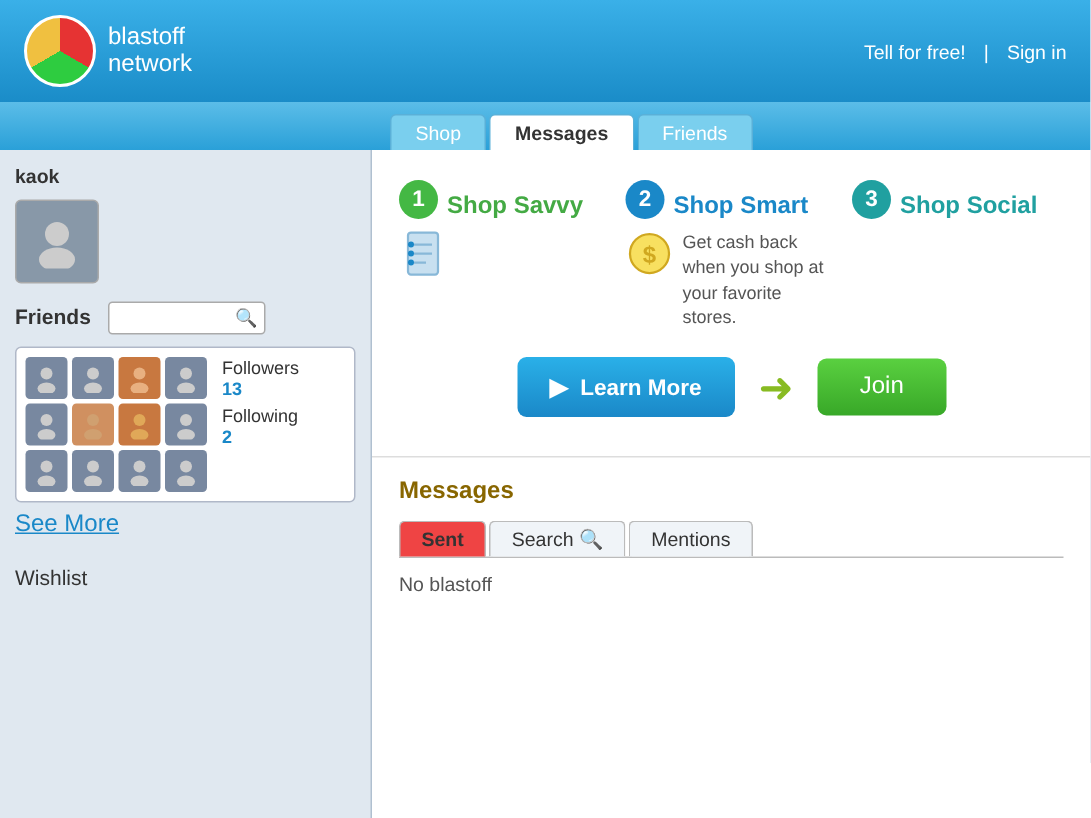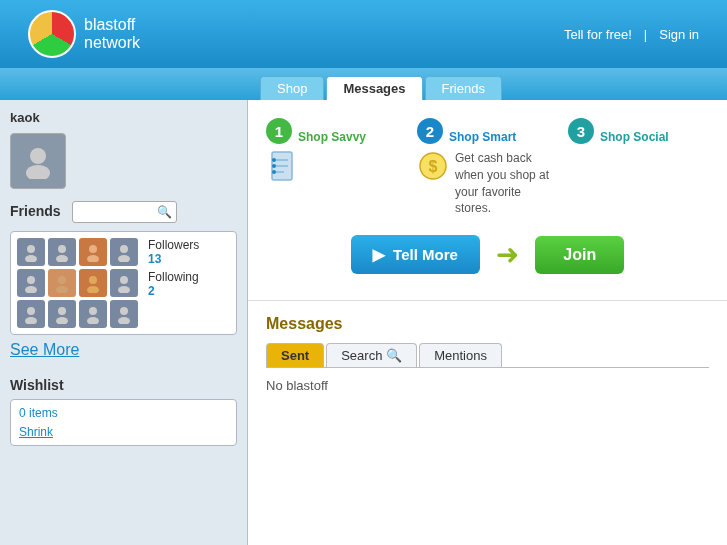--- a/index.html
+++ b/index.html
@@ -4,21 +4,21 @@
   <style>
     * { box-sizing: border-box; margin: 0; padding: 0; }
     body { font-family: Arial, sans-serif; font-size: 13px; background: #d0dce8; width: 727px; min-height: 545px; }
 
     
     #header {
       background: linear-gradient(to bottom, #3ab0e8 0%, #1a8cc8 100%);
       height: 68px;
       display: flex;
       align-items: center;
-      padding: 0 28px;
+      padding: 0 16px;
       justify-content: space-between;
     }
     #logo-area { display: flex; align-items: center; gap: 8px; }
     #logo-icon {
       width: 48px; height: 48px;
       border-radius: 50%;
       background: conic-gradient(#e63333 0deg 120deg, #2ecc40 120deg 240deg, #f0c040 240deg 360deg);
       border: 2px solid #fff;
       flex-shrink: 0;
     }
@@ -133,21 +133,21 @@
       font-size: 12px;
       margin-left: 4px;
     }
     .ff-item { }
     .ff-label { font-weight: normal; color: #333; }
     .ff-count { color: #1a88c8; font-weight: bold; }
 
     #see-more { color: #1a88c8; font-size: 16px; cursor: pointer; margin-top: 6px; display: block; }
 
     #wishlist-section { margin-top: 18px; }
-    #wishlist-title { font-weight: bold; font-size: 14px; color: #333; margin-bottom: 6px; }
+    #wishlist-title { font-weight: normal; font-size: 14px; color: #333; margin-bottom: 6px; }
     #wishlist-box {
       background: #fff;
       border: 1px solid #b0b8c8;
       border-radius: 4px;
       padding: 6px 8px;
     }
     #wishlist-items { color: #1a88c8; font-size: 12px; margin-bottom: 4px; }
     #wishlist-shrink { color: #1a88c8; font-size: 12px; cursor: pointer; }
 
     
@@ -173,21 +173,21 @@
       width: 26px; height: 26px;
       border-radius: 50%;
       display: flex; align-items: center; justify-content: center;
       font-size: 15px; font-weight: bold;
       color: #fff;
       flex-shrink: 0;
     }
     .step-num-icon.green { background: #44b844; }
     .step-num-icon.blue { background: #1a88c8; }
     .step-num-icon.teal { background: #20a0a0; }
-    .step-title { font-size: 12px; font-weight: bold; margin-top: 11px; }
+    .step-title { font-size: 16px; font-weight: bold; margin-top: 11px; }
     .step-title.green { color: #44aa44; }
     .step-title.blue { color: #1a88c8; }
     .step-title.teal { color: #20a0a0; }
     .step-body { display: flex; align-items: flex-start; gap: 6px; margin-top: 6px; }
     .step-icon-img {
       width: 32px; height: 32px;
       flex-shrink: 0;
       display: flex; align-items: center; justify-content: center;
     }
     .step-desc { font-size: 12px; color: #555; line-height: 1.4; }
@@ -211,21 +211,21 @@
       display: flex; align-items: center; gap: 8px;
     }
     #play-icon { font-size: 16px; }
     #join-btn {
       background: linear-gradient(to bottom, #5ad040, #38a828);
       color: #fff;
       border: none;
       border-radius: 6px;
       padding: 10px 28px;
       font-size: 16px;
-      font-weight: bold;
+      font-weight: normal;
       cursor: pointer;
     }
     #arrow-img {
       font-size: 28px;
       color: #88bb22;
     }
 
     
     #messages-area { padding: 14px 18px; }
     #messages-heading { font-size: 16px; font-weight: bold; color: #886600; margin-bottom: 10px; }
@@ -239,21 +239,21 @@
       padding: 4px 14px;
       font-size: 13px;
       border: 1px solid #bbb;
       border-bottom: none;
       cursor: pointer;
       background: #f0f4f8;
       color: #333;
       border-radius: 4px 4px 0 0;
       margin-right: 2px;
     }
-    .msg-tab.active { background: #eab308; font-weight: bold; }
+    .msg-tab.active { background: #ef4444; font-weight: bold; }
     #no-messages { font-size: 13px; color: #555; margin-top: 8px; }
   </style>
 </head>
 <body>
 
 <div id="header">
   <div id="logo-area">
     <div id="logo-icon"></div>
     <div id="logo-text">
       <span>blastoff</span>
@@ -376,24 +376,20 @@
             <span class="ff-label">Following</span><br>
             <span class="ff-count">2</span>
           </div>
         </div>
       </div>
       <a id="see-more" href="#">See More</a>
     </div>
 
     <div id="wishlist-section">
       <div id="wishlist-title">Wishlist</div>
-      <div id="wishlist-box">
-        <div id="wishlist-items">0 items</div>
-        <a id="wishlist-shrink" href="#">Shrink</a>
-      </div>
     </div>
   </div>
 
   <div id="content-area">
 
     <div id="shop-info-panel">
       <div id="shop-steps">
 
         <div class="shop-step">
           <div style="flex:1">
@@ -442,21 +438,21 @@
               <span class="step-title teal">Shop Social</span>
             </div>
           </div>
         </div>
 
       </div>
 
       <div id="cta-area">
         <button id="learn-more-btn">
           <span id="play-icon">▶</span>
-          <span>Tell More</span>
+          <span>Learn More</span>
         </button>
         <div id="arrow-img">➜</div>
         <button id="join-btn">Join</button>
       </div>
     </div>
 
     <div id="messages-area">
       <div id="messages-heading">Messages</div>
       <div id="messages-tabs">
         <div class="msg-tab active">Sent</div>

